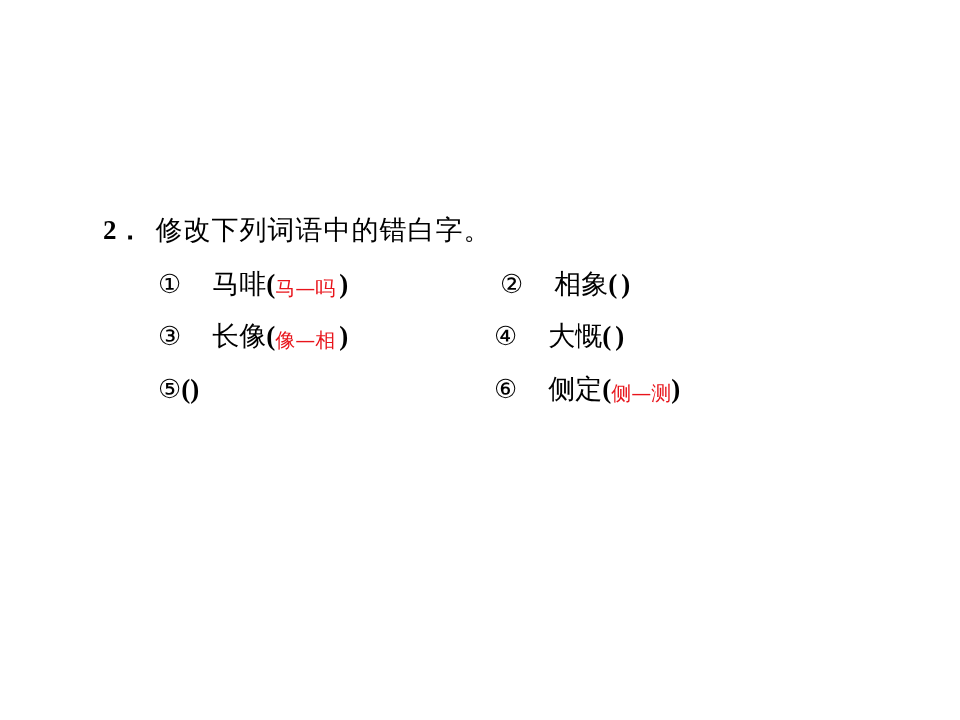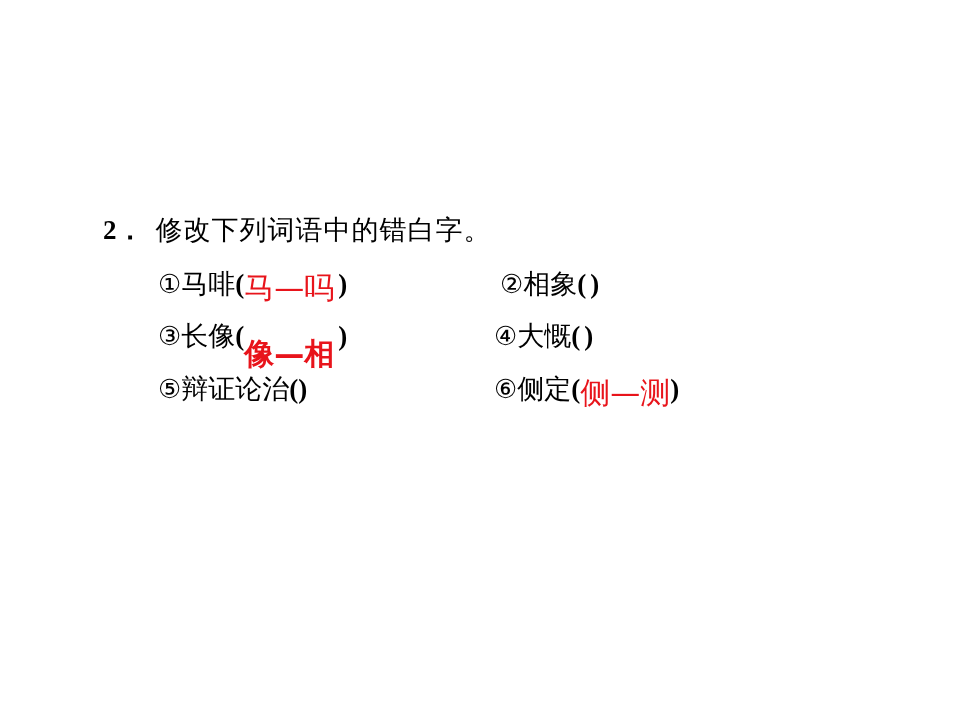--- a/index.html
+++ b/index.html
@@ -42,33 +42,34 @@
       line-height: 36px;
       display: flex;
       align-items: flex-start;
     }
     .item .marker {
       font-family: "DejaVu Sans", sans-serif;
       font-size: 26px;
     }
     .item .word {
       font-family: "DejaVu Sans", sans-serif;
+      margin-left: 31px;
     }
     .paren {
       font-family: "Liberation Serif", serif;
       font-weight: bold;
       font-size: 27px;
     }
     .answer {
       font-family: "DejaVu Sans", sans-serif;
       color: #e8141b;
-      font-size: 30px;
+      font-size: 20px;
       position: relative;
     }
-    .answer.low { top: 18px; font-weight: bold; }
+    .answer.low { top: 4px; }
     .answer.mid { top: 4px; }
     .close-paren { margin-left: 4px; }
   </style>
 </head>
 <body>
 
 <div class="slide">
 
   <div class="question">
     <span class="q-num">2．</span><span class="q-text">修改下列词语中的错白字。</span>
@@ -99,21 +100,20 @@
 
   <div class="item" style="left:494px; top:318px;">
     <span class="marker">④</span>
     <span class="word">大慨</span>
     <span class="paren">(</span>
     <span class="paren close-paren">)</span>
   </div>
 
   <div class="item" style="left:158px; top:371px;">
     <span class="marker">⑤</span>
-    <span class="word">辩证论治</span>
     <span class="paren">(</span>
     <span class="paren">)</span>
   </div>
 
   <div class="item" style="left:494px; top:371px;">
     <span class="marker">⑥</span>
     <span class="word">侧定</span>
     <span class="paren">(</span>
     <span class="answer mid">侧—测</span>
     <span class="paren">)</span>

